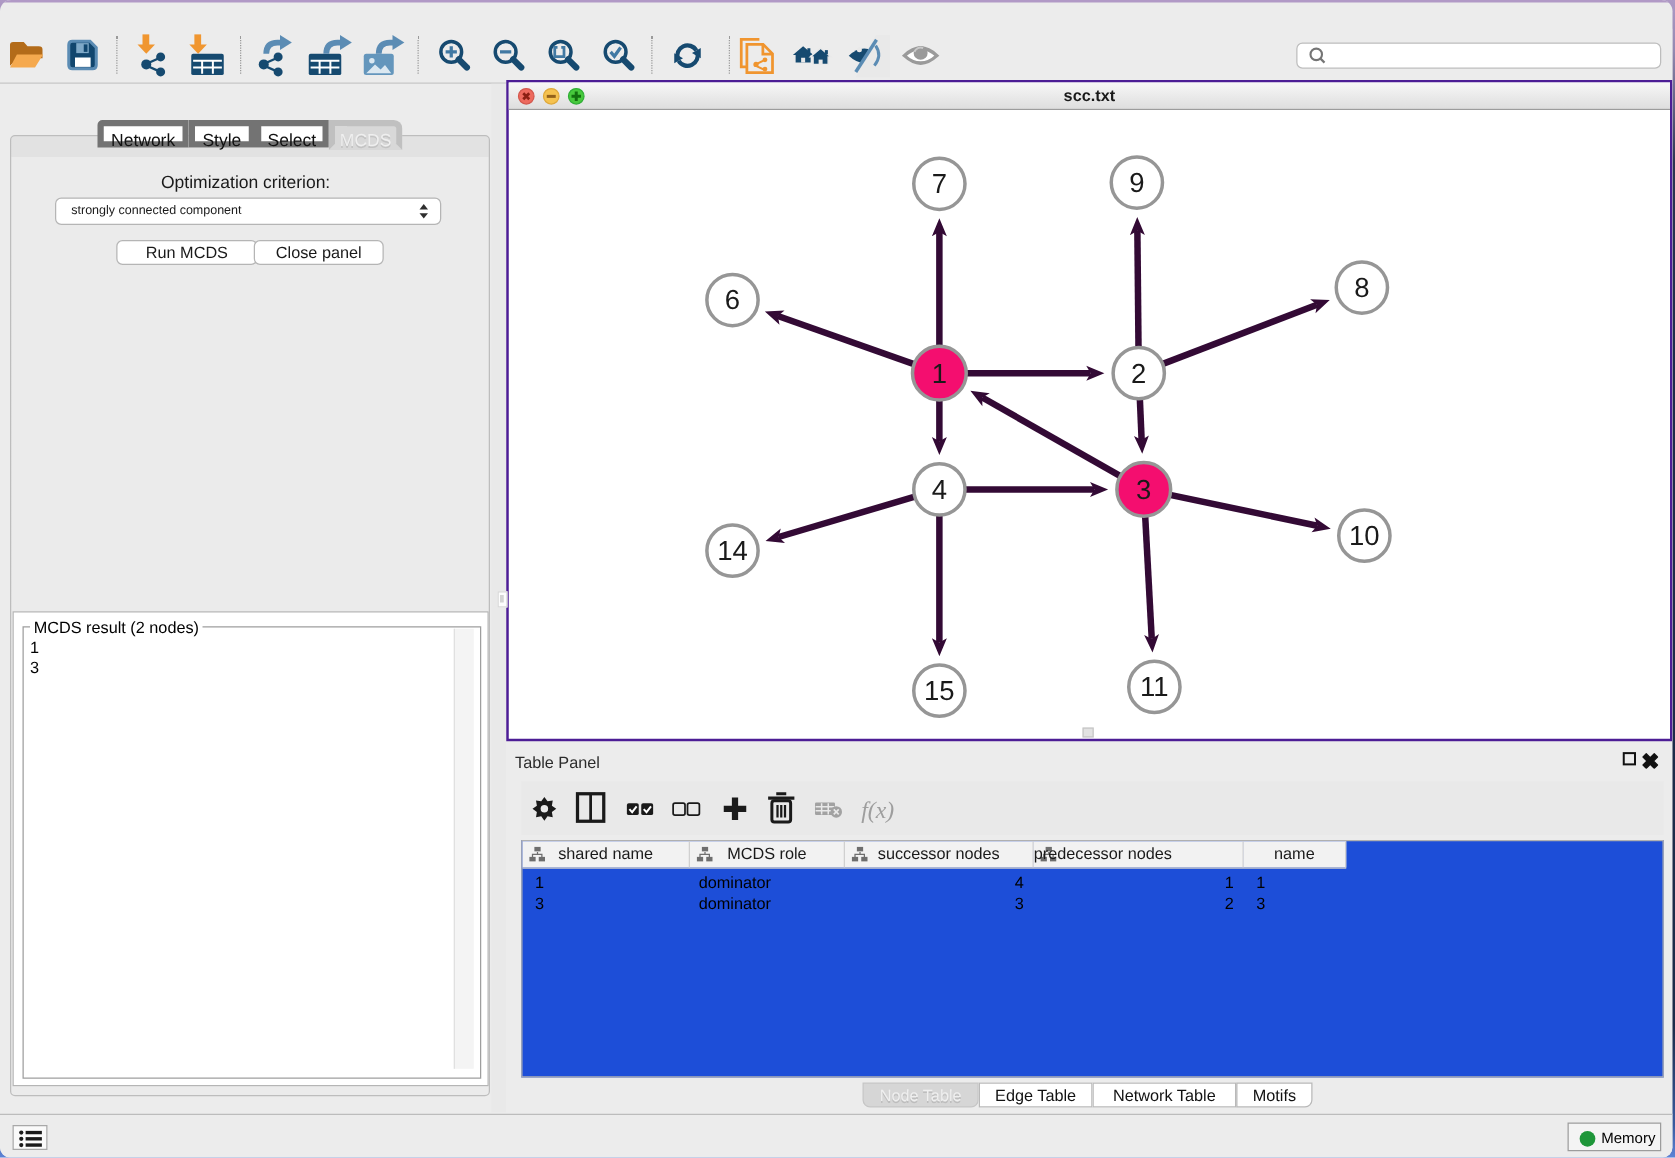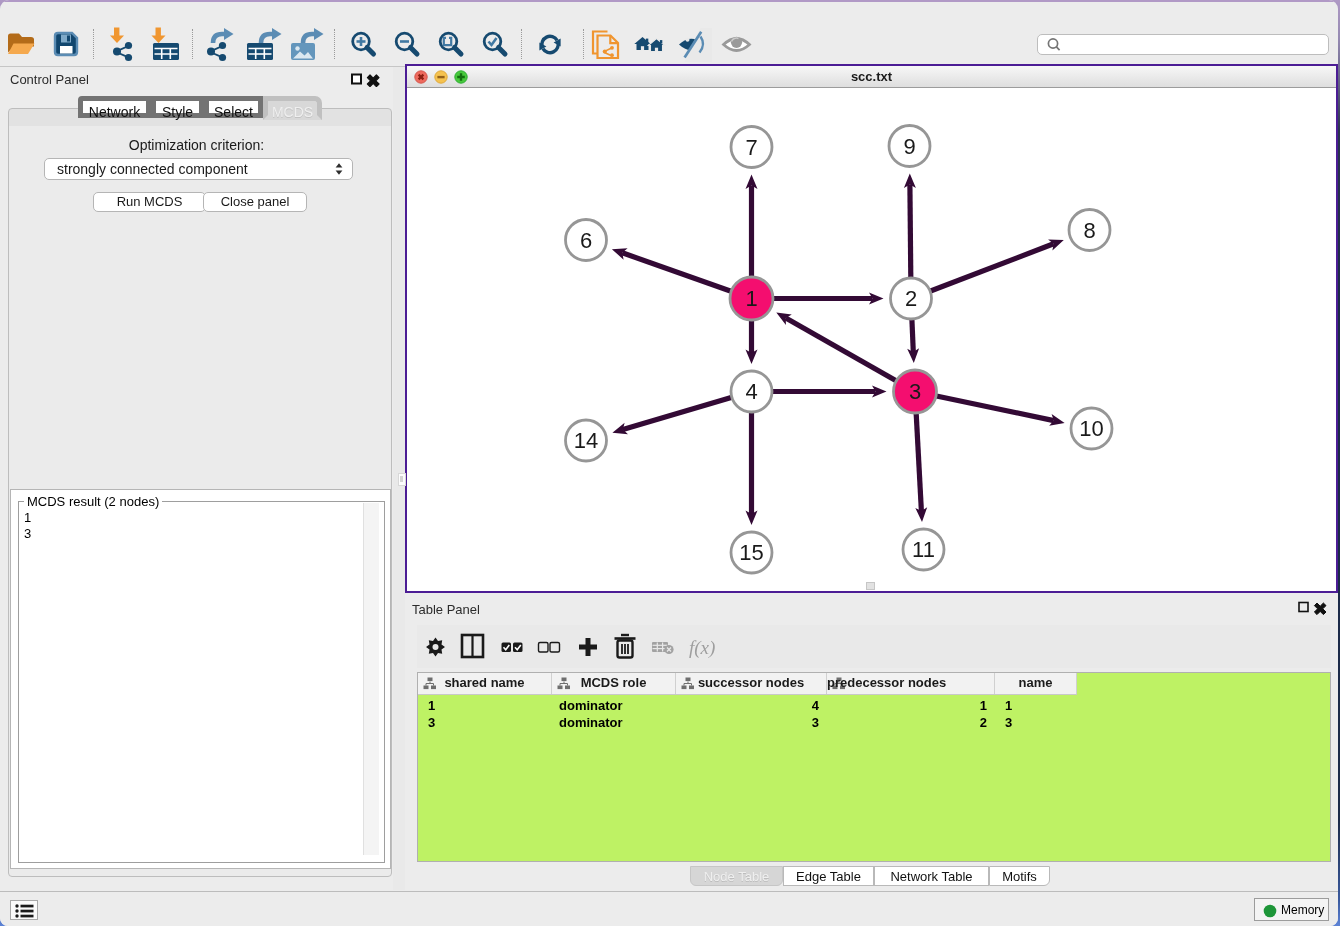--- a/index.html
+++ b/index.html
@@ -28,21 +28,21 @@
   #cptitle{position:absolute;left:10px;top:5px;font-size:13px;color:#2c2c2c;}
   #cptabs{left:0;top:96px;width:393px;height:22px;z-index:5;}
   .tab{position:absolute;top:0;height:22px;line-height:22px;text-align:center;
        font-size:14px;color:#111;background:#fff;border:5px solid #737373;
        box-sizing:border-box;}
   #cpbox{left:8px;top:108px;width:384px;height:769px;background:linear-gradient(#e2e2e2 0 17px,#ebebeb 17px);
          border:1px solid #bdbdbd;border-radius:4px;box-sizing:border-box;}
   #optlabel{left:0;top:137px;width:393px;text-align:center;font-size:14px;color:#1a1a1a;}
   #dropdown{left:44px;top:158px;width:309px;height:22px;background:#fff;
             border:1px solid #b5b5b5;border-radius:5px;box-sizing:border-box;
-            font-size:14px;color:#1a1a1a;line-height:20px;}
+            font-size:10px;color:#1a1a1a;line-height:20px;}
   .btn{position:absolute;height:20px;background:#fff;border:1px solid #b5b5b5;
        border-radius:5px;box-sizing:border-box;text-align:center;font-size:13px;
        color:#1a1a1a;line-height:18px;}
   #mcdsscroll{left:10px;top:489px;width:381px;height:380px;background:#fff;
               border:1px solid #b5b5b5;box-sizing:border-box;}
   #mcdsfield{position:absolute;left:7px;top:11px;width:367px;height:362px;
              border:1px solid #9e9e9e;box-sizing:border-box;}
   #mcdslegend{position:absolute;left:5px;top:-8px;background:#fff;padding:0 3px;
               font-size:13px;color:#000;}
   #mcdstext{position:absolute;left:5px;top:8px;font-size:13px;color:#000;line-height:16px;}
@@ -54,22 +54,22 @@
   #netwin{left:405px;top:64px;width:933px;height:529px;background:#fff;
           border:2px solid #4c1d95;box-sizing:border-box;}
   #nettitle{position:absolute;left:0;top:0;width:100%;height:21px;
             background:linear-gradient(#f7f7f7,#dedede);border-bottom:1px solid #9c9c9c;}
   #netname{position:absolute;top:3px;left:0;width:100%;text-align:center;
            font-size:13px;font-weight:bold;color:#1a1a1a;}
   
   #tpheader{left:405px;top:593px;width:933px;height:30px;}
   #tptitle{position:absolute;left:7px;top:9px;font-size:13px;color:#2c2c2c;}
   #tptoolbar{left:417px;top:625px;width:914px;height:43px;background:#e9e9e9;}
-  #tablebox{left:417px;top:672px;width:914px;height:190px;background:#bef264;
-            border:1px solid #b0b0b0;box-sizing:border-box;font-weight:bold;}
+  #tablebox{left:417px;top:672px;width:914px;height:190px;background:#1d4ed8;
+            border:1px solid #b0b0b0;box-sizing:border-box;}
   .th{position:absolute;top:0;height:21px;background:#f2f2f2;
       border-right:1px solid #d0d0d0;box-sizing:border-box;font-size:13px;color:#1a1a1a;}
   .td{position:absolute;font-size:13px;color:#000;height:17px;line-height:17px;}
   #btabs{left:405px;top:866px;width:933px;height:21px;}
   .btab{position:absolute;top:0;height:20px;line-height:20px;text-align:center;
         font-size:13px;color:#111;background:#fff;border:1px solid #b9b9b9;
         box-sizing:border-box;}
   
   #statusbar{left:0;top:891px;width:1338px;height:35px;background:#ececec;
              border-top:1px solid #bcbcbc;}
@@ -190,27 +190,20 @@
     <div class="tsep" style="left:192px;"></div>
     <div class="tsep" style="left:334px;"></div>
     <div class="tsep" style="left:521px;"></div>
     <div class="tsep" style="left:583px;"></div>
     <div id="searchbox">
         <svg width="20" height="17" viewBox="0 0 20 17" style="position:absolute;left:6px;top:1px;">
           <circle cx="9" cy="7.5" r="4.6" fill="none" stroke="#757575" stroke-width="1.7"></circle>
           <line x1="12.4" y1="10.9" x2="15.6" y2="14.1" stroke="#757575" stroke-width="1.7"></line>
         </svg>
       </div>
-  </div>
-  <div class="abs" id="cpheader">
-    <div id="cptitle">Control Panel</div>
-    <svg width="40" height="14" viewBox="0 0 40 14" style="position:absolute;left:351px;top:6px;">
-        <rect x="1" y="1.5" width="9" height="9" fill="#fff" stroke="#111" stroke-width="2"></rect>
-        <path d="M19,2 l3.2,3.2 L25.4,2 l2.6,2.6 -3.2,3.2 3.2,3.2 -2.6,2.6 -3.2,-3.2 -3.2,3.2 -2.6,-2.6 3.2,-3.2 -3.2,-3.2 z" fill="#111" stroke="#111" stroke-width="1.2" stroke-linejoin="round"></path>
-      </svg>
   </div>
   <div class="abs" id="cptabs">
     <div class="tab" style="left:78px;width:73px;border-radius:4px 0 0 0;">Network</div>
     <div class="tab" style="left:151px;width:53px;">Style</div>
     <div class="tab" style="left:204px;width:59px;">Select</div>
     <div class="tab" style="left:263px;width:59px;background:#d8d8d8;border-color:#c0c0c0 #c0c0c0 transparent #c0c0c0;height:24px;border-radius:0 7px 0 0;color:#efefef;text-shadow:0 1px 0 #c2c2c2;">MCDS</div>
   </div>
   <div class="abs" id="cpbox"></div>
   <div class="abs" id="optlabel">Optimization criterion:</div>
   <div class="abs" id="dropdown"><span style="padding-left:12px;">strongly connected component</span><svg width="12" height="16" viewBox="0 0 12 16" style="position:absolute;right:7px;top:2px;">

